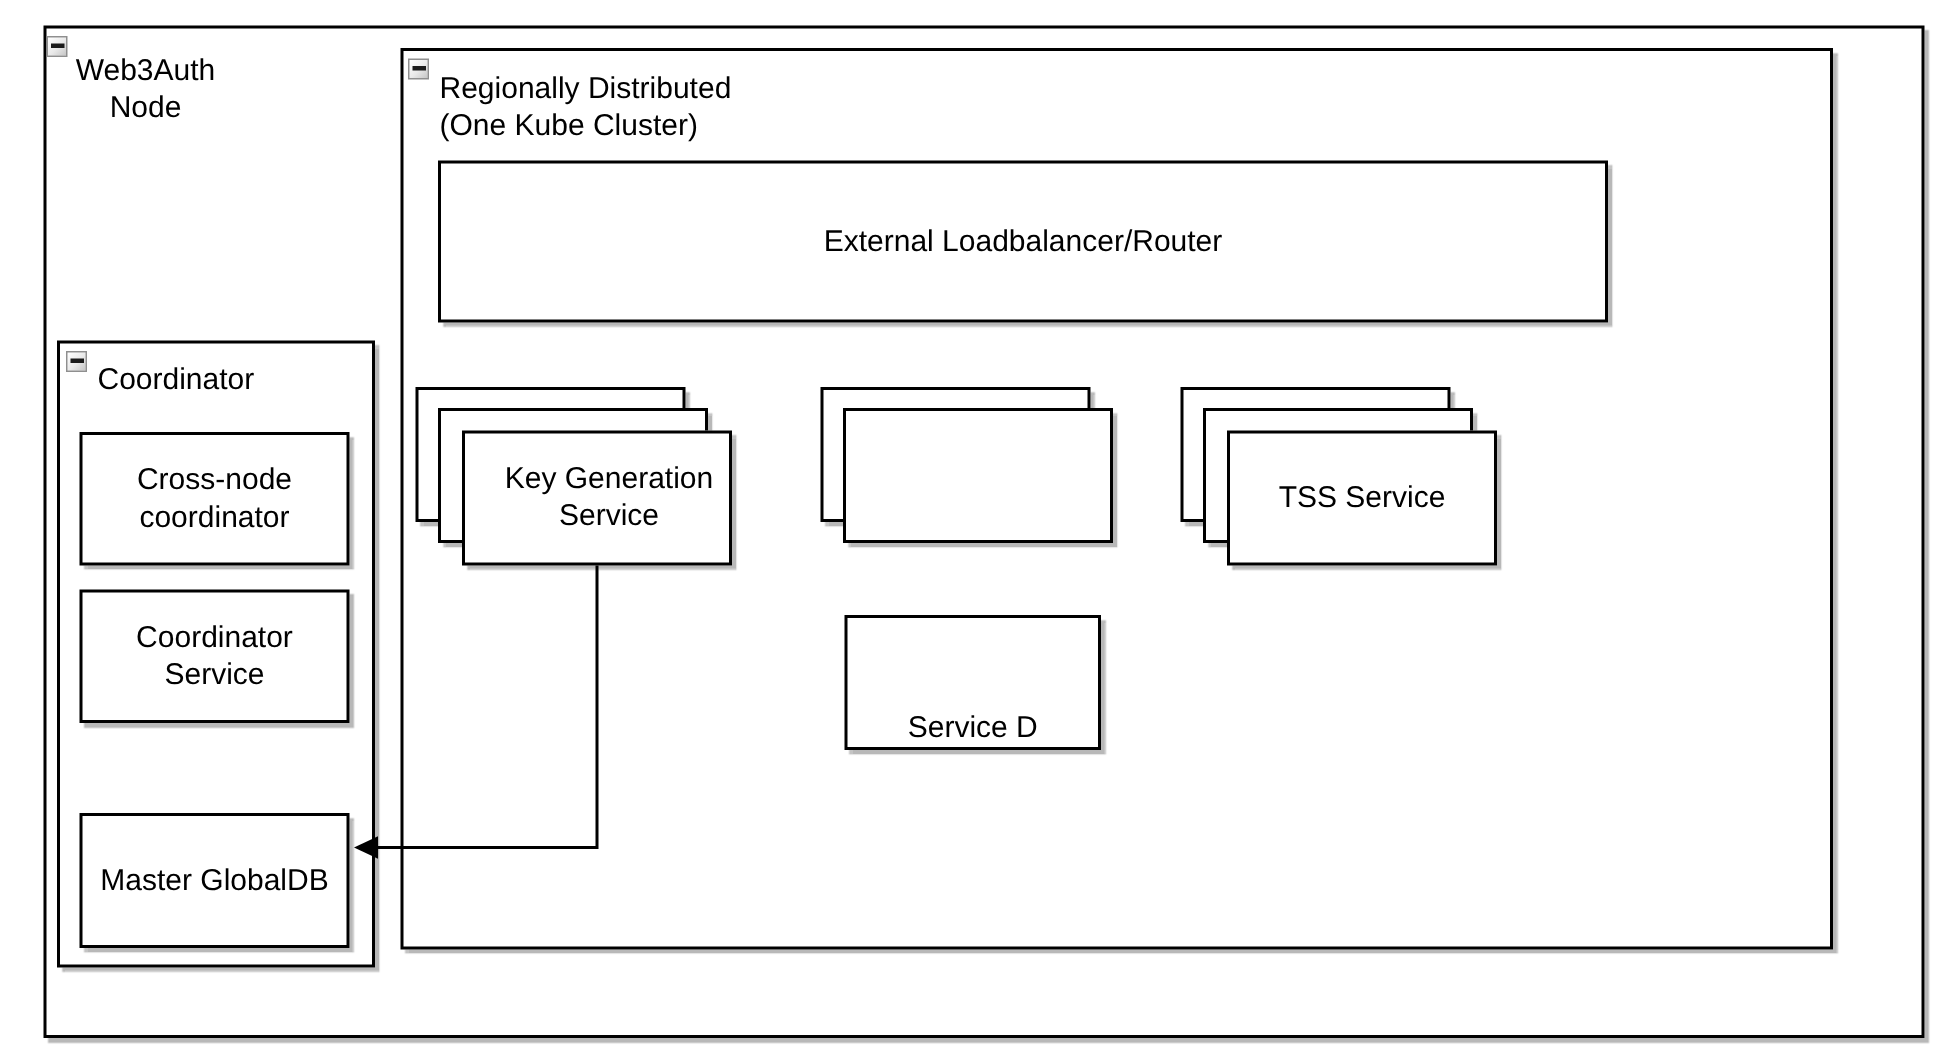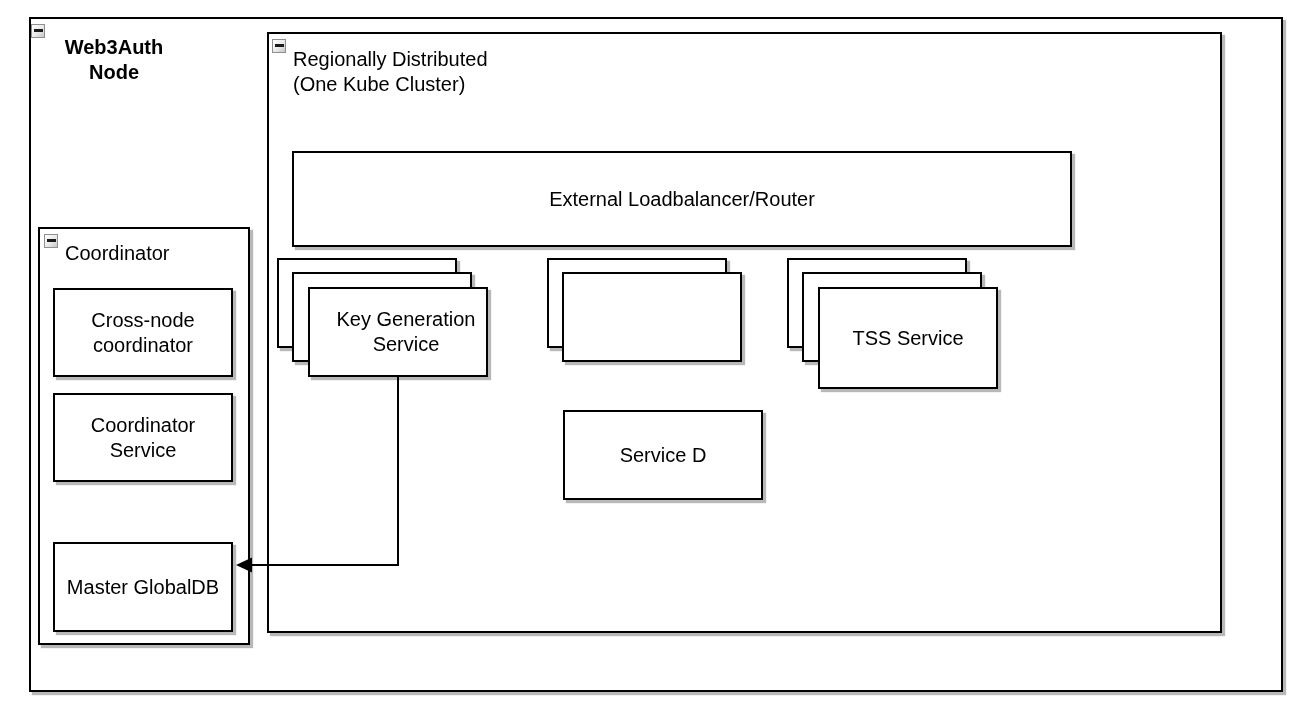--- a/index.html
+++ b/index.html
@@ -34,57 +34,57 @@
 </style>
 </head>
 <body>
 
 <div class="canvas">
 
   <div class="box container" style="left:29px;top:17px;width:1254px;height:675px;"></div>
   <div class="collapse" style="left:31px;top:24px;">
     <span class="bar"></span>
   </div>
-  <div class="clabel center" style="left:50px;top:35px;width:128px;font-weight:bold;">Web3Auth
+  <div class="clabel center" style="left:33px;top:35px;width:128px;">Web3Auth
 Node</div>
 
   <div class="box container" style="left:267px;top:32px;width:955px;height:601px;"></div>
   <div class="collapse" style="left:272px;top:39px;">
     <span class="bar"></span>
   </div>
   <div class="clabel" style="left:293px;top:47px;">Regionally Distributed
 (One Kube Cluster)</div>
 
   <div class="box container" style="left:38px;top:227px;width:212px;height:418px;"></div>
   <div class="collapse" style="left:44px;top:234px;">
     <span class="bar"></span>
   </div>
   <div class="clabel" style="left:65px;top:241px;">Coordinator</div>
 
-  <div class="box node" style="left:292px;top:107px;width:780px;height:96px;margin-top:44px;">
+  <div class="box node" style="left:292px;top:107px;width:780px;height:108px;">
     <span class="nlabel">External Loadbalancer/Router</span>
   </div>
 
   <div class="box" style="left:277px;top:258px;width:180px;height:90px;"></div>
   <div class="box" style="left:292px;top:272px;width:180px;height:90px;"></div>
   <div class="box node" style="left:308px;top:287px;width:180px;height:90px;padding-left:16px;">
     <span class="nlabel">Key Generation
 Service</span>
   </div>
 
   <div class="box" style="left:547px;top:258px;width:180px;height:90px;"></div>
   <div class="box" style="left:562px;top:272px;width:180px;height:90px;"></div>
 
   <div class="box" style="left:787px;top:258px;width:180px;height:90px;"></div>
   <div class="box" style="left:802px;top:272px;width:180px;height:90px;"></div>
-  <div class="box node" style="left:818px;top:287px;width:180px;height:102px;">
+  <div class="box node" style="left:818px;top:287px;width:180px;height:90px;">
     <span class="nlabel">TSS Service</span>
   </div>
 
-  <div class="box node" style="left:563px;top:410px;width:200px;height:90px;">
+  <div class="box node" style="left:563px;top:410px;width:171px;height:90px;align-items:flex-end;">
     <span class="nlabel">Service D</span>
   </div>
 
   <div class="box node" style="left:53px;top:288px;width:180px;height:89px;">
     <span class="nlabel">Cross-node
 coordinator</span>
   </div>
   <div class="box node" style="left:53px;top:393px;width:180px;height:89px;">
     <span class="nlabel">Coordinator Service</span>
   </div>

